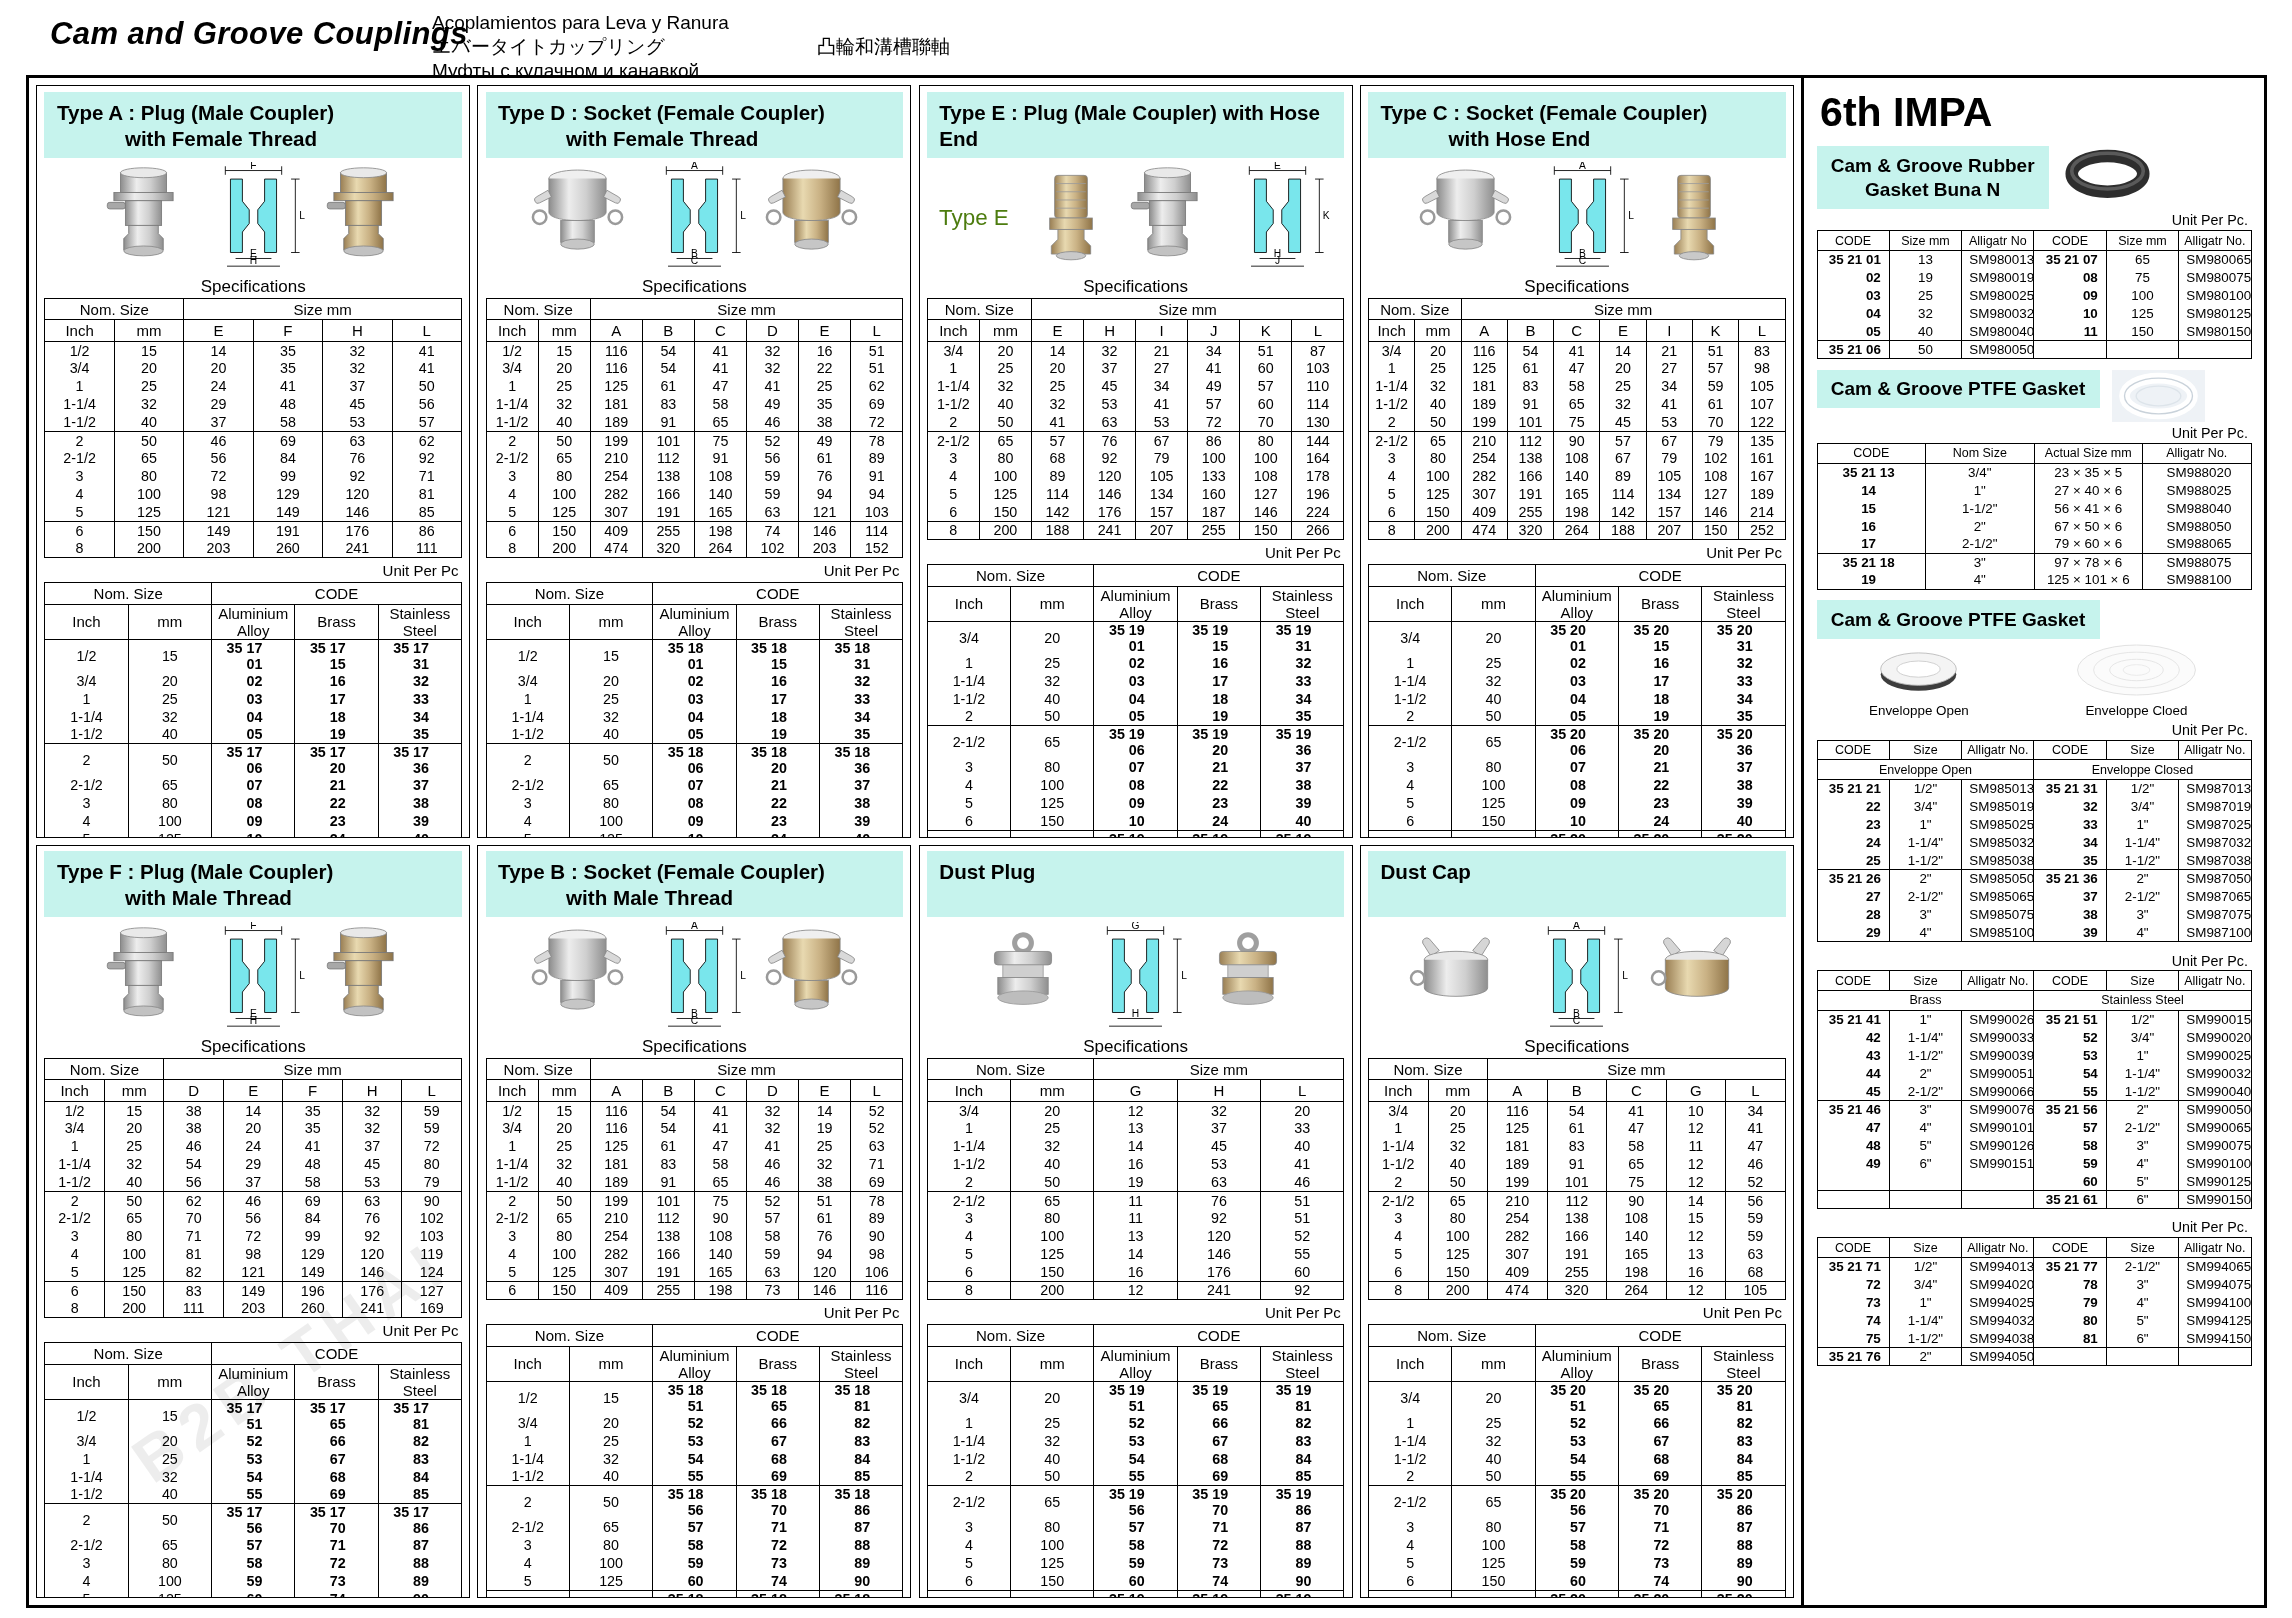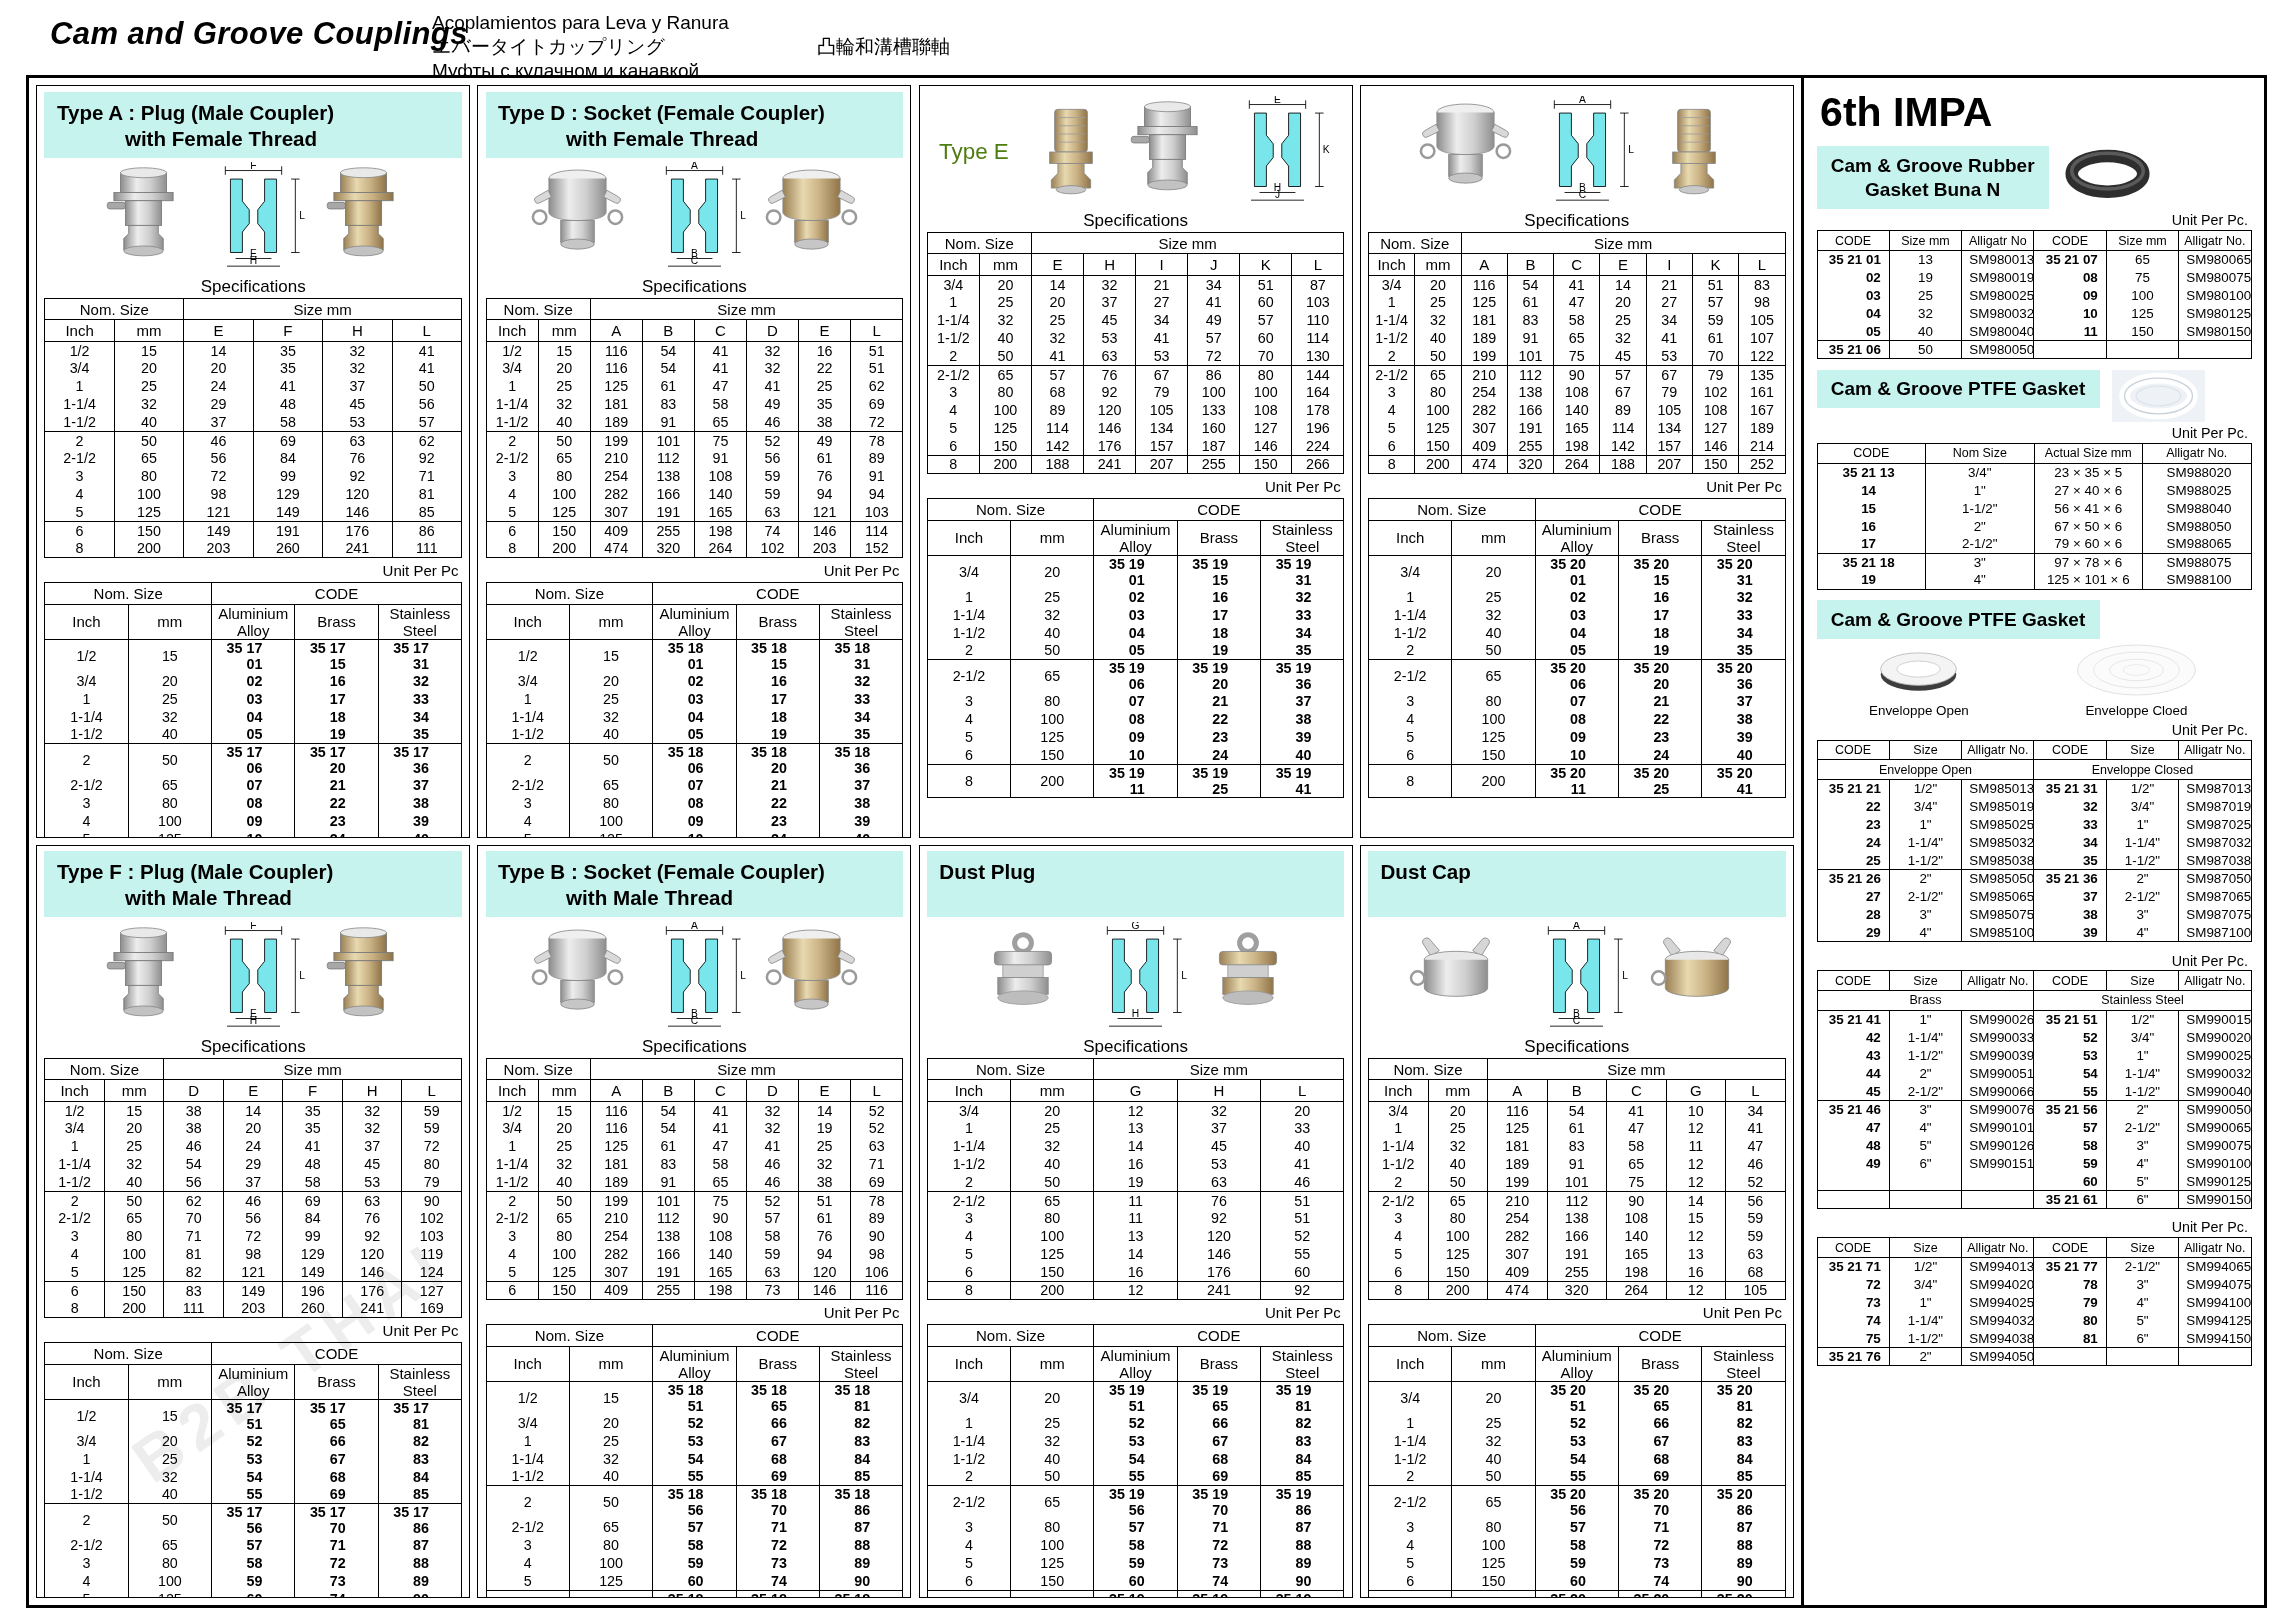--- a/index.html
+++ b/index.html
@@ -613,20 +613,24 @@
               <td>5</td>
               <td>125</td>
               <td>10</td>
               <td>24</td>
               <td>40</td>
             </tr>
           </tbody>
         </table>
   </section>
       <section class="panel">
+    <div class="panel-head">
+      <div class="pt1">Type E : Plug (Male Coupler) with Hose End</div>
+
+    </div>
     <div class="panel-images">
           <div class="img-label">Type E</div>
           <span class="img">
             <svg width="82" height="102" viewBox="0 0 100 120">
    <rect x="30" y="8" width="40" height="52" rx="4" fill="url(#brz)" stroke="#888"></rect>
    <line x1="32" y1="18" x2="68" y2="18" stroke="#9a9a9a"></line>
               <line x1="32" y1="28" x2="68" y2="28" stroke="#9a9a9a"></line>
    <line x1="32" y1="38" x2="68" y2="38" stroke="#9a9a9a"></line>
               <line x1="32" y1="48" x2="68" y2="48" stroke="#9a9a9a"></line>
    <rect x="24" y="60" width="52" height="14" fill="url(#brz)" stroke="#888"></rect>
@@ -887,20 +891,24 @@
               <td>8</td>
               <td>200</td>
               <td>35 19 11</td>
               <td>35 19 25</td>
               <td>35 19 41</td>
             </tr>
           </tbody>
         </table>
   </section>
       <section class="panel">
+    <div class="panel-head">
+      <div class="pt1">Type C : Socket (Female Coupler)</div>
+      <div class="pt2">with Hose End</div>
+    </div>
     <div class="panel-images">
           <span class="img">
             <svg width="93" height="106" viewBox="0 0 110 126">
    <ellipse cx="55" cy="16" rx="34" ry="10" fill="#efefef" stroke="#888"></ellipse>
    <path d="M21 16 v40 c0 6 15 10 34 10 s34 -4 34 -10 V16" fill="url(#met)" stroke="#888"></path>
    <path d="M20 30 l-14 8 a4 4 0 0 0 4 7 l14 -7 z" fill="#d9d9d9" stroke="#888"></path>
    <path d="M90 30 l14 8 a4 4 0 0 1 -4 7 l-14 -7 z" fill="#d9d9d9" stroke="#888"></path>
    <circle cx="10" cy="62" r="8" fill="none" stroke="#9a9a9a" stroke-width="3"></circle>
    <circle cx="100" cy="62" r="8" fill="none" stroke="#9a9a9a" stroke-width="3"></circle>
    <rect x="35" y="66" width="40" height="26" fill="url(#met)" stroke="#888"></rect>

